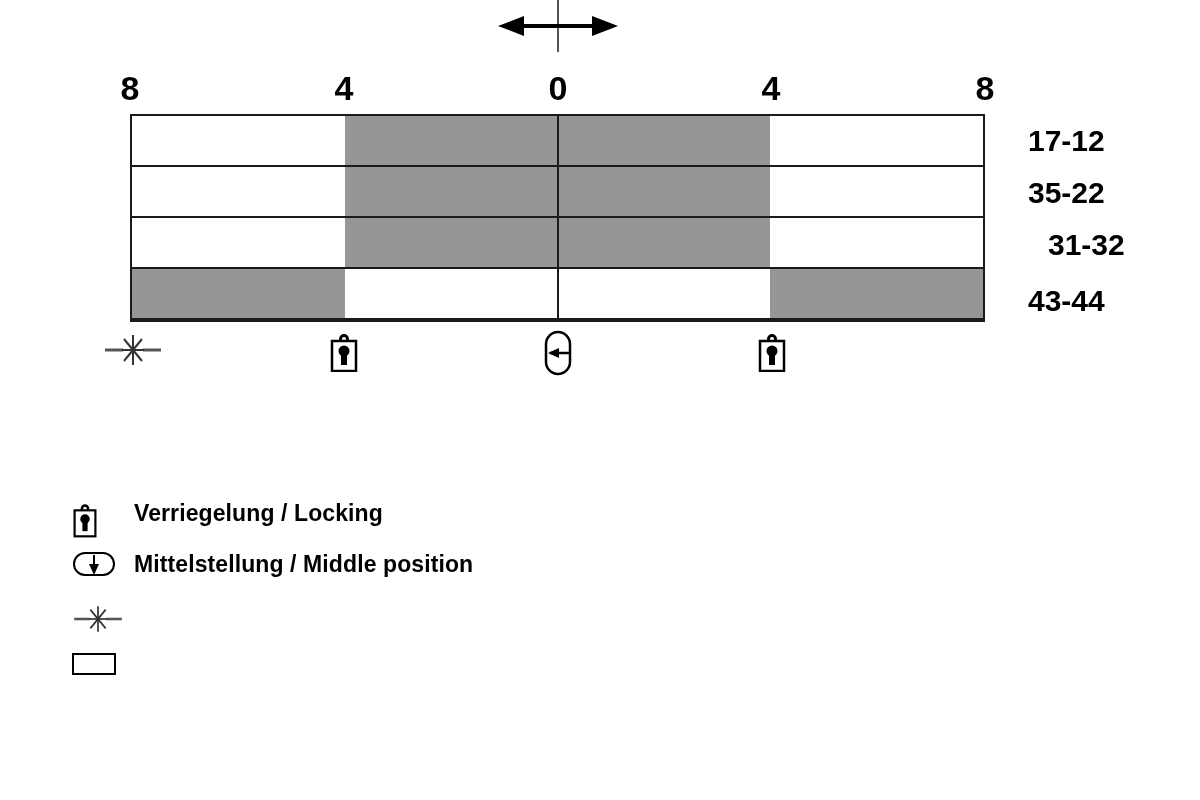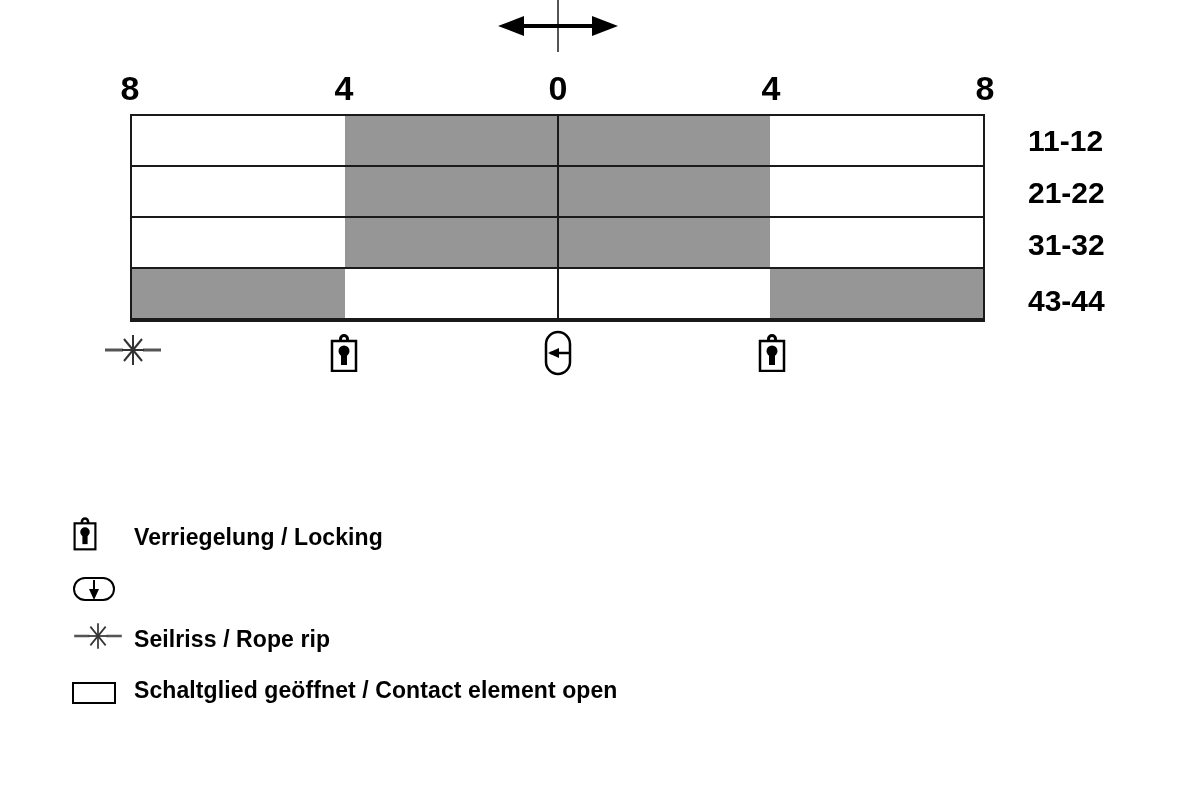--- a/index.html
+++ b/index.html
@@ -108,21 +108,21 @@
 
   
   #legend {
     position: absolute;
     left: 72px;
     top: 500px;
     width: 1040px;
   }
   .legend-row {
     display: flex;
-    align-items: flex-end;
+    align-items: flex-start;
     height: 51px;
   }
   .legend-symbol {
     width: 62px;
     min-width: 62px;
     display: flex;
     align-items: center;
     justify-content: flex-start;
   }
   .legend-text {
@@ -184,23 +184,23 @@
   <div class="grid-row">
     <div class="grid-seg seg-closed" style="width: 25%; background: rgb(150, 150, 150);"></div>
     <div class="grid-seg seg-open" style="width: 25%; background: rgb(255, 255, 255);"></div>
     <div class="grid-seg seg-open" style="width: 25%; background: rgb(255, 255, 255);"></div>
     <div class="grid-seg seg-closed" style="width: 25%; background: rgb(150, 150, 150);"></div>
   </div>
 
   <div id="center-divider"></div>
 </div>
 
-<div class="contact-label" style="top:124px;">11-12</div>
-<div class="contact-label" style="top:176px;">21-22</div>
-<div class="contact-label" style="top:228px;">31-32</div>
+<div class="contact-label" style="top:124px;">17-12</div>
+<div class="contact-label" style="top:176px;">35-22</div>
+<div class="contact-label" style="top:228px;margin-left:20px;">31-32</div>
 <div class="contact-label" style="top:284px;">43-44</div>
 
 <div class="marker" style="left:105px;">
   <svg width="56" height="40" viewBox="0 0 56 40">
     <line x1="0" y1="20" x2="18" y2="20" stroke="#555555" stroke-width="3"></line>
     <line x1="38" y1="20" x2="56" y2="20" stroke="#555555" stroke-width="3"></line>
     <g stroke="#333333" stroke-width="2">
       <line x1="28" y1="5" x2="28" y2="35"></line>
       <line x1="17" y1="20" x2="39" y2="20"></line>
       <line x1="19" y1="9" x2="37" y2="31"></line>
@@ -251,39 +251,38 @@
 
 
   <div class="legend-row">
     <div class="legend-symbol">
       <svg width="44" height="26" viewBox="0 0 44 26">
         <rect x="2" y="2" width="40" height="22" rx="11" ry="11" fill="#ffffff" stroke="#000000" stroke-width="2"></rect>
         <line x1="22" y1="4" x2="22" y2="22" stroke="#000000" stroke-width="2"></line>
         <polygon points="22,24 17,13 27,13" fill="#000000"></polygon>
       </svg>
     </div>
+    <div class="legend-text">Mittelstellung / Middle position</div>
   </div>
 
   <div class="legend-row">
     <div class="legend-symbol">
       <svg width="52" height="34" viewBox="0 0 56 40">
         <line x1="0" y1="20" x2="18" y2="20" stroke="#555555" stroke-width="3"></line>
         <line x1="38" y1="20" x2="56" y2="20" stroke="#555555" stroke-width="3"></line>
         <g stroke="#333333" stroke-width="2">
           <line x1="28" y1="5" x2="28" y2="35"></line>
           <line x1="17" y1="20" x2="39" y2="20"></line>
           <line x1="19" y1="9" x2="37" y2="31"></line>
           <line x1="37" y1="9" x2="19" y2="31"></line>
         </g>
       </svg>
     </div>
-    <div class="legend-text">Seilriss / Rope rip</div>
   </div>
 
 
   <div class="legend-row">
     <div class="legend-symbol">
       <div class="swatch swatch-open"></div>
     </div>
-    <div class="legend-text">Schaltglied geöffnet / Contact element open</div>
   </div>
 
 </div>
 
 </body></html>

